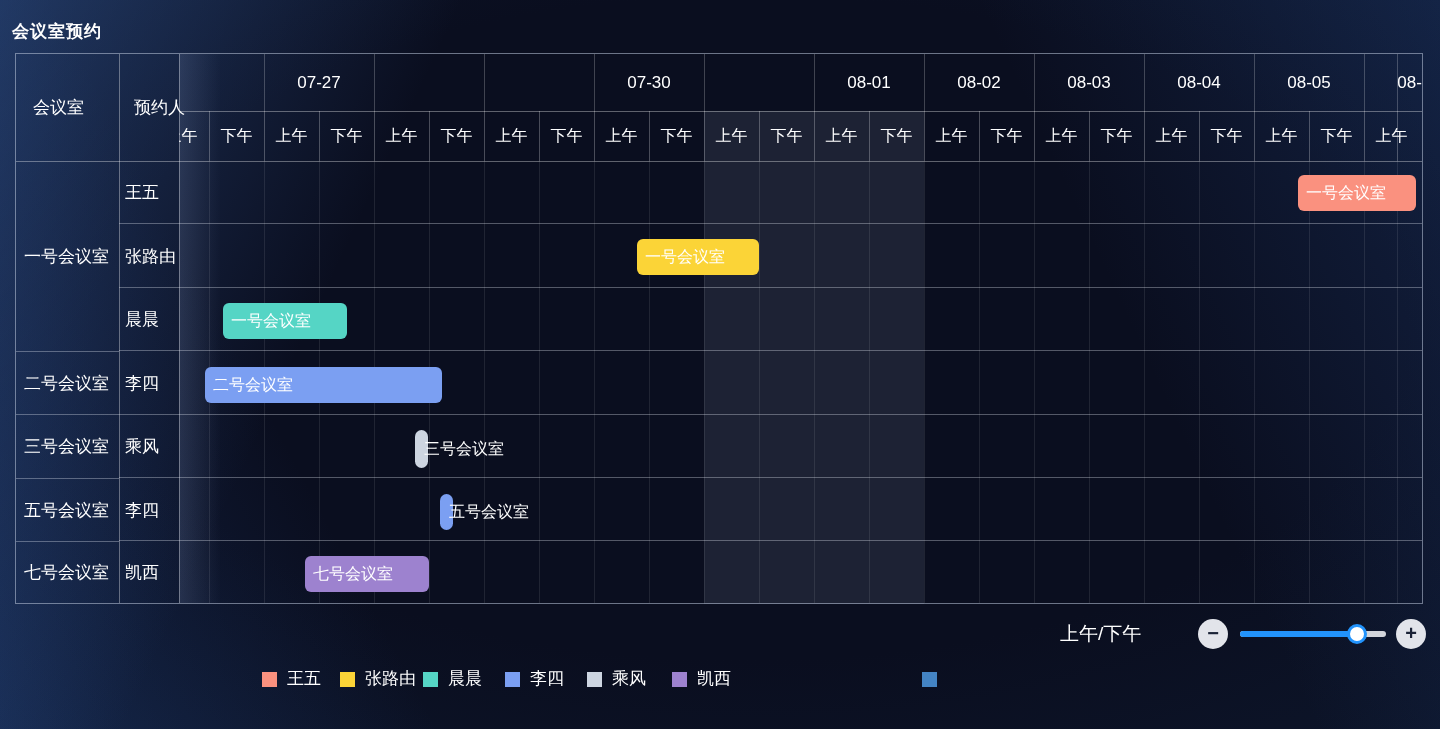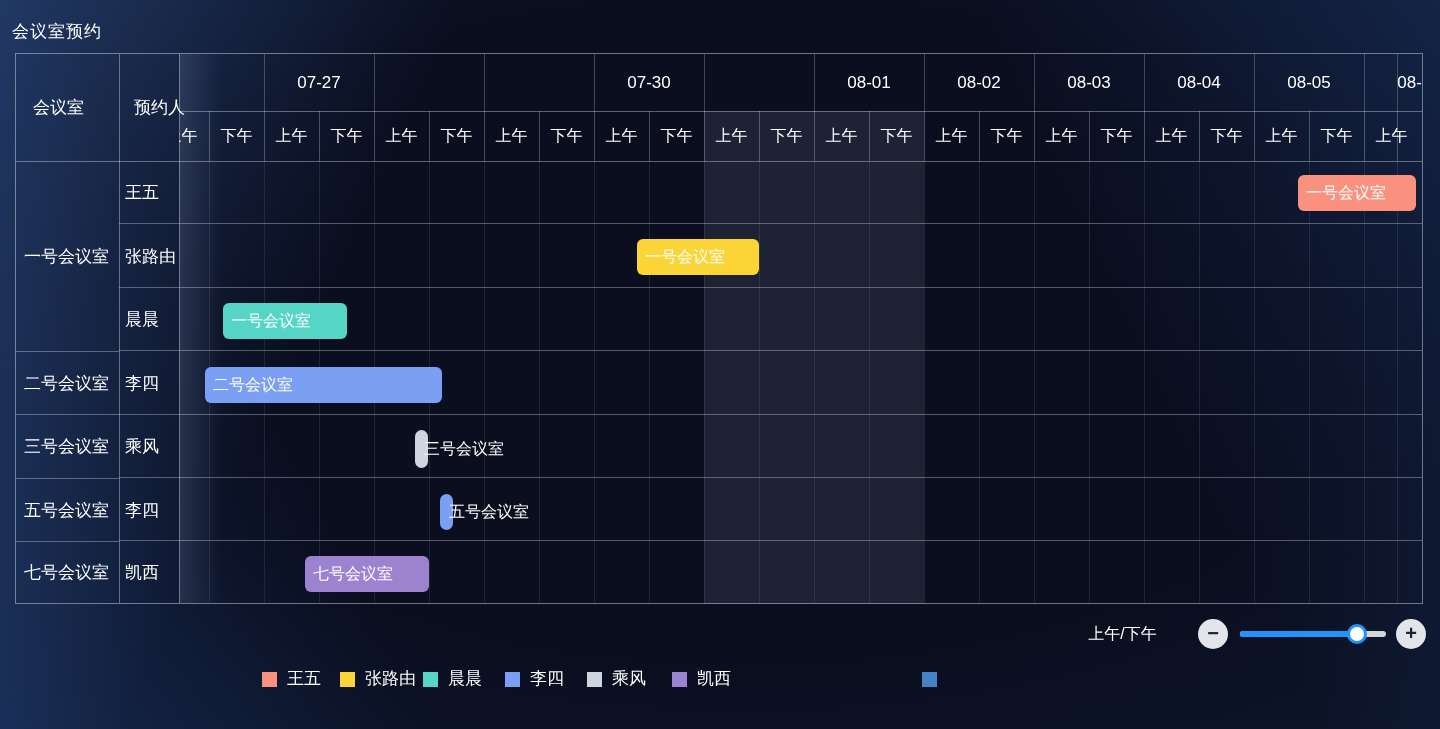--- a/index.html
+++ b/index.html
@@ -5,21 +5,21 @@
   html,body{margin:0;padding:0;background:#0a0e1f;}
   .page{
     position:relative;width:1440px;height:729px;overflow:hidden;
     font-family:"Liberation Sans","DejaVu Sans",sans-serif;color:#fff;
     background:
       linear-gradient(115deg, rgba(58,100,170,0.45) 0%, rgba(58,100,170,0) 26%),
       linear-gradient(62deg, rgba(40,80,150,0.32) 0%, rgba(40,80,150,0) 24%),
       linear-gradient(245deg, rgba(40,80,150,0.28) 0%, rgba(40,80,150,0) 26%),
       radial-gradient(130% 130% at 52% 45%, #0a0e1f 35%, #0f1b33 75%, #16294a 100%);
   }
-  .title{position:absolute;left:12px;top:20px;font-size:17px;font-weight:normal;letter-spacing:1px;}
+  .title{position:absolute;left:12px;top:20px;font-size:17px;font-weight:bold;letter-spacing:1px;}
   .gantt-table{position:absolute;left:15px;top:53px;width:1408px;height:551px;
     border:1px solid rgba(190,200,220,0.55);box-sizing:border-box;}
   
   .band{position:absolute;left:688px;top:57px;width:220px;height:493px;background:rgba(205,216,245,0.10);}
   .scroll-shadow{position:absolute;left:163px;top:0;width:42px;height:549px;
     background:linear-gradient(90deg, rgba(170,190,235,0.15), rgba(170,190,235,0));}
   .gl{position:absolute;pointer-events:none;}
   .vline{top:0;width:1px;height:549px;background:rgba(255,255,255,0.35);}
   .hline{height:1px;background:rgba(255,255,255,0.35);}
   .grid-dates{left:163px;top:0;width:1243px;height:57px;
@@ -54,21 +54,21 @@
   .bar.small{padding:0;border-radius:7px;}
   .bar-ext{position:absolute;font-size:16px;white-space:nowrap;line-height:38px;height:38px;color:#fff;z-index:6;}
   .c-salmon{background:#FA917F;} .c-yellow{background:#FBD437;} .c-teal{background:#55D5C5;}
   .c-blue{background:#7B9FF2;} .c-gray{background:#CDD5E1;} .c-purple{background:#9D82CF;} .c-steel{background:#4484C4;}
   
   .legend-item{position:absolute;top:670px;height:18px;display:flex;align-items:center;cursor:pointer;}
   .legend-sq{width:15px;height:15px;margin-right:10px;}
   .legend-txt{font-size:17px;line-height:18px;}
   
   .zoom-label{position:absolute;left:1060px;top:623px;width:125px;height:22px;line-height:22px;
-    text-align:center;font-size:16px;}
+    text-align:left;font-size:19px;}
   .round-btn{position:absolute;top:619px;width:30px;height:30px;border-radius:50%;background:#e2e4ea;
     color:#1a2236;font-size:20px;font-weight:bold;line-height:29px;text-align:center;cursor:pointer;}
   .slider-track{position:absolute;left:1240px;top:631px;width:146px;height:6px;border-radius:3px;background:#d3d5db;cursor:pointer;}
   .slider-fill{position:absolute;left:0;top:0;width:118px;height:6px;border-radius:3px;background:#2293FB;}
   .slider-handle{position:absolute;left:1347px;top:624px;width:14px;height:14px;border:3px solid #2293FB;
     border-radius:50%;background:#fff;cursor:grab;}
 </style>
 </head>
 <body>
 

